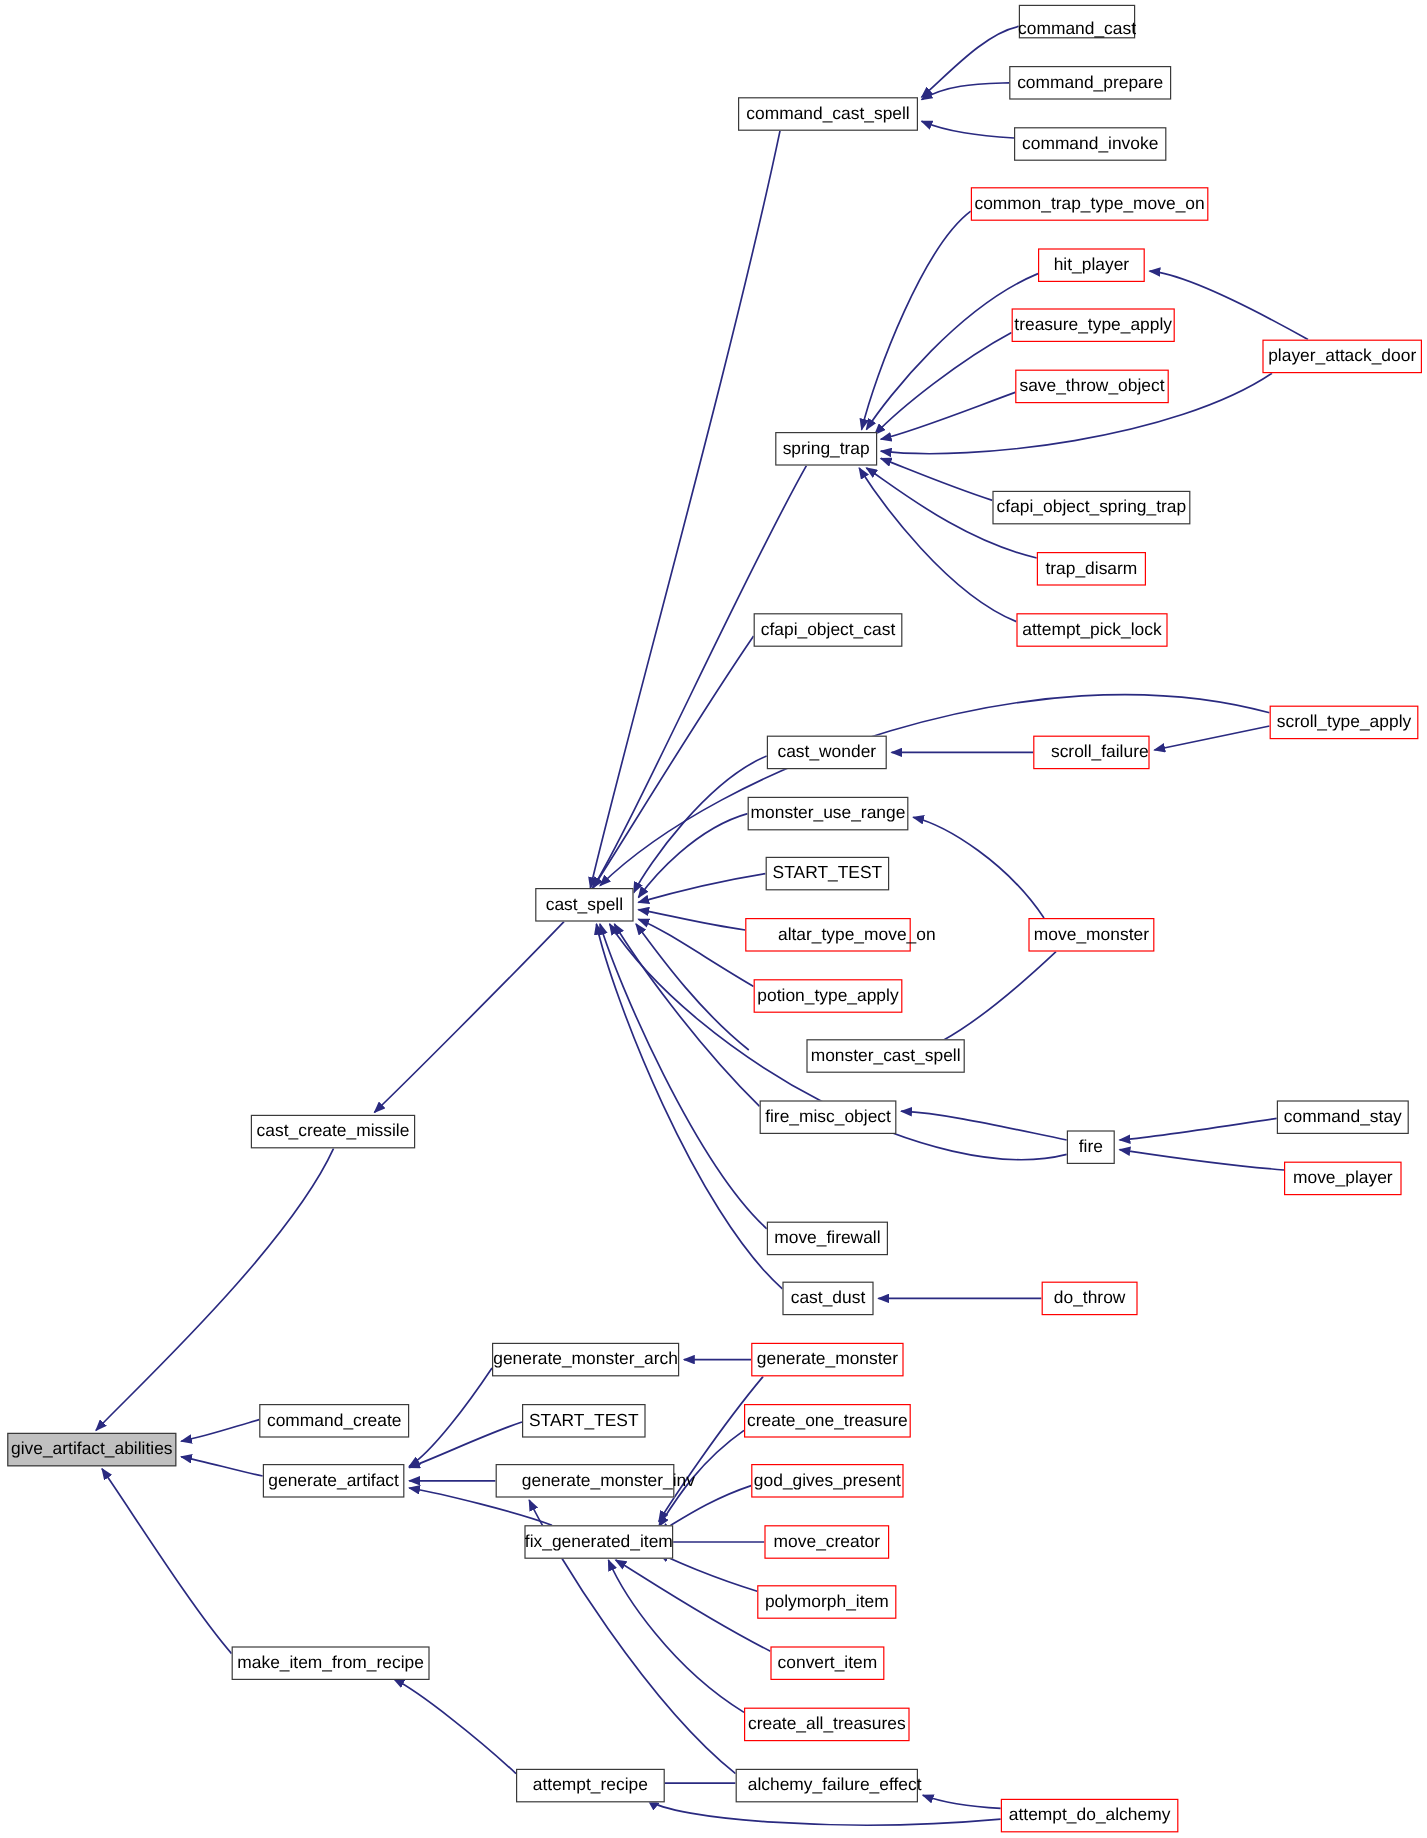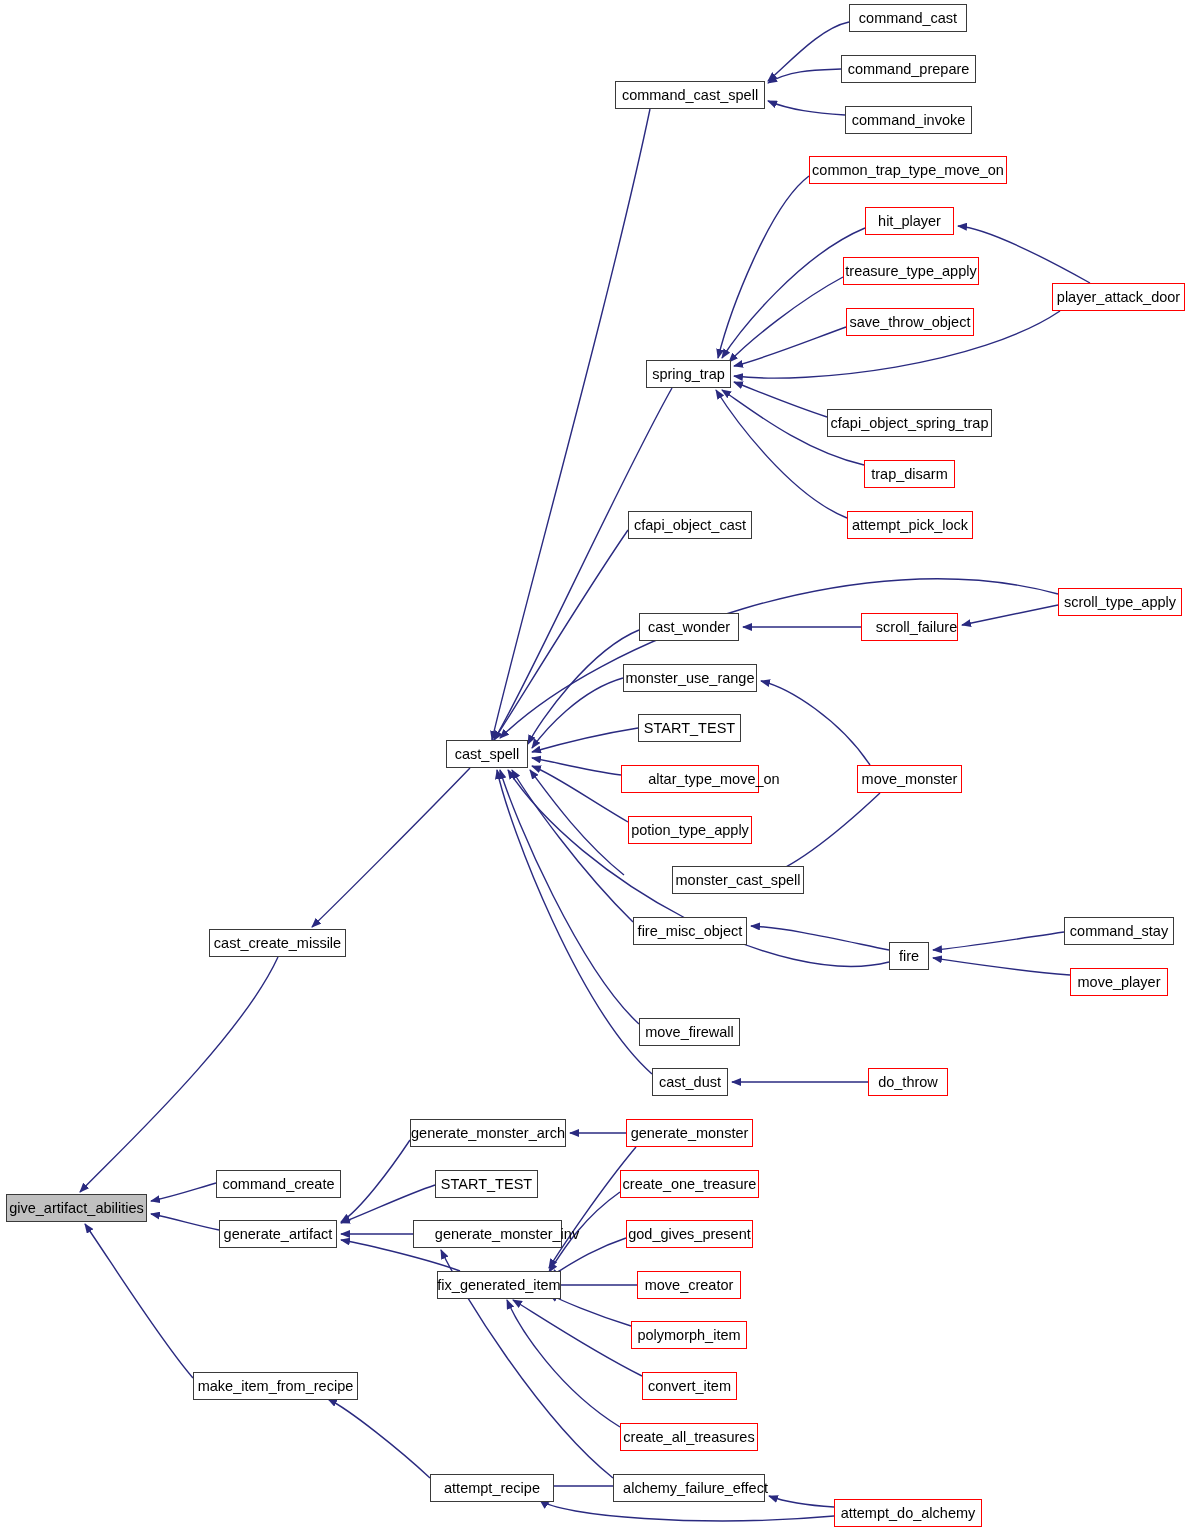--- a/index.html
+++ b/index.html
@@ -77,21 +77,21 @@
         <path d="M642,1376 C590,1350 530,1310 513,1300" fill="none" stroke="#2a2a80" stroke-width="1.4" marker-end="url(#ah)"></path>
         <path d="M620,1427 C560,1390 520,1330 507,1300" fill="none" stroke="#2a2a80" stroke-width="1.4" marker-end="url(#ah)"></path>
         <path d="M613,1478 C540,1420 460,1290 441,1250" fill="none" stroke="#2a2a80" stroke-width="1.4" marker-end="url(#ah)"></path>
         <path d="M430,1478 C400,1450 350,1410 328,1399" fill="none" stroke="#2a2a80" stroke-width="1.4" marker-end="url(#ah)"></path>
         <path d="M613,1486 C580,1486 570,1486 542,1486" fill="none" stroke="#2a2a80" stroke-width="1.4" marker-end="url(#ah)"></path>
         <path d="M834,1507 C800,1505 780,1500 769,1496" fill="none" stroke="#2a2a80" stroke-width="1.4" marker-end="url(#ah)"></path>
         <path d="M834,1516 C700,1528 560,1516 540,1500" fill="none" stroke="#2a2a80" stroke-width="1.4" marker-end="url(#ah)"></path>
       </g>
   </svg>
   <div id="node-layer">
-      <div class="node black" style="left: 849px; top: 4px; width: 118px; height: 28px;">
+      <div class="node black" style="left: 849px; top: 4px; width: 97px; height: 28px; align-items: flex-end;">
         <span class="lbl">command_cast</span>
       </div>
       <div class="node black" style="left: 841px; top: 55px; width: 135px; height: 28px;">
         <span class="lbl">command_prepare</span>
       </div>
       <div class="node black" style="left: 845px; top: 106px; width: 127px; height: 28px;">
         <span class="lbl">command_invoke</span>
       </div>
       <div class="node black" style="left: 615px; top: 81px; width: 150px; height: 28px;">
         <span class="lbl">command_cast_spell</span>

